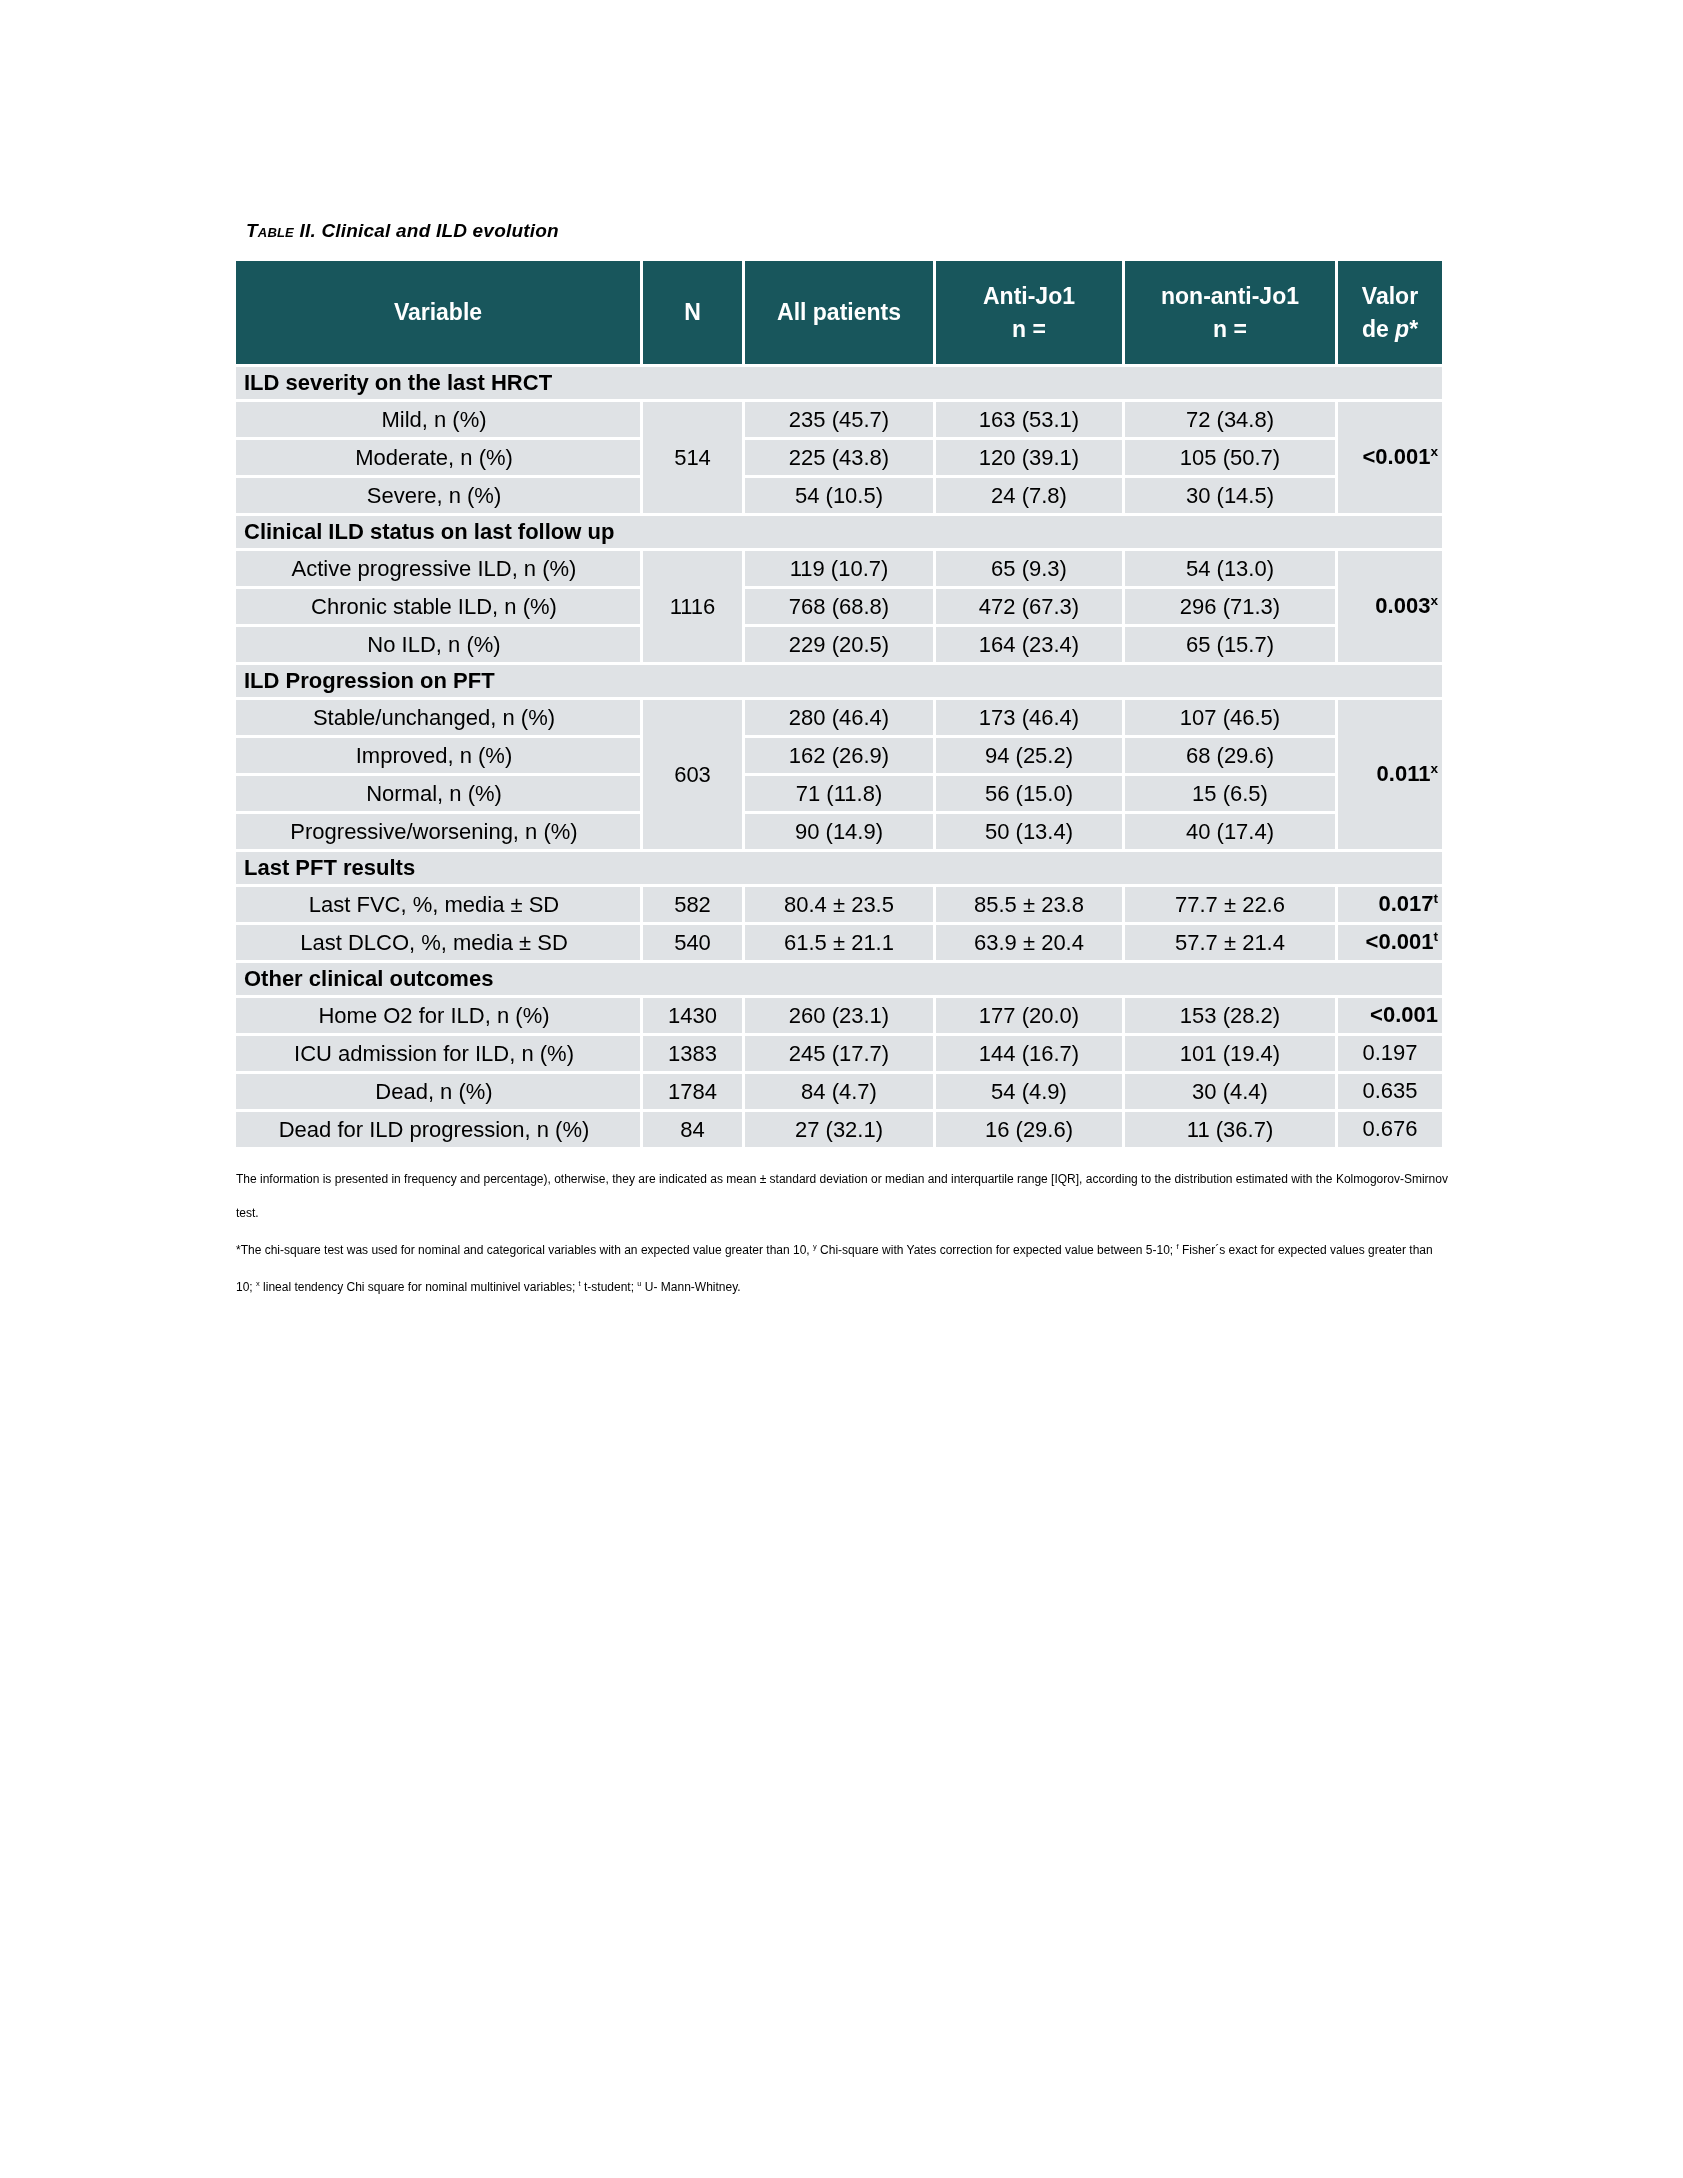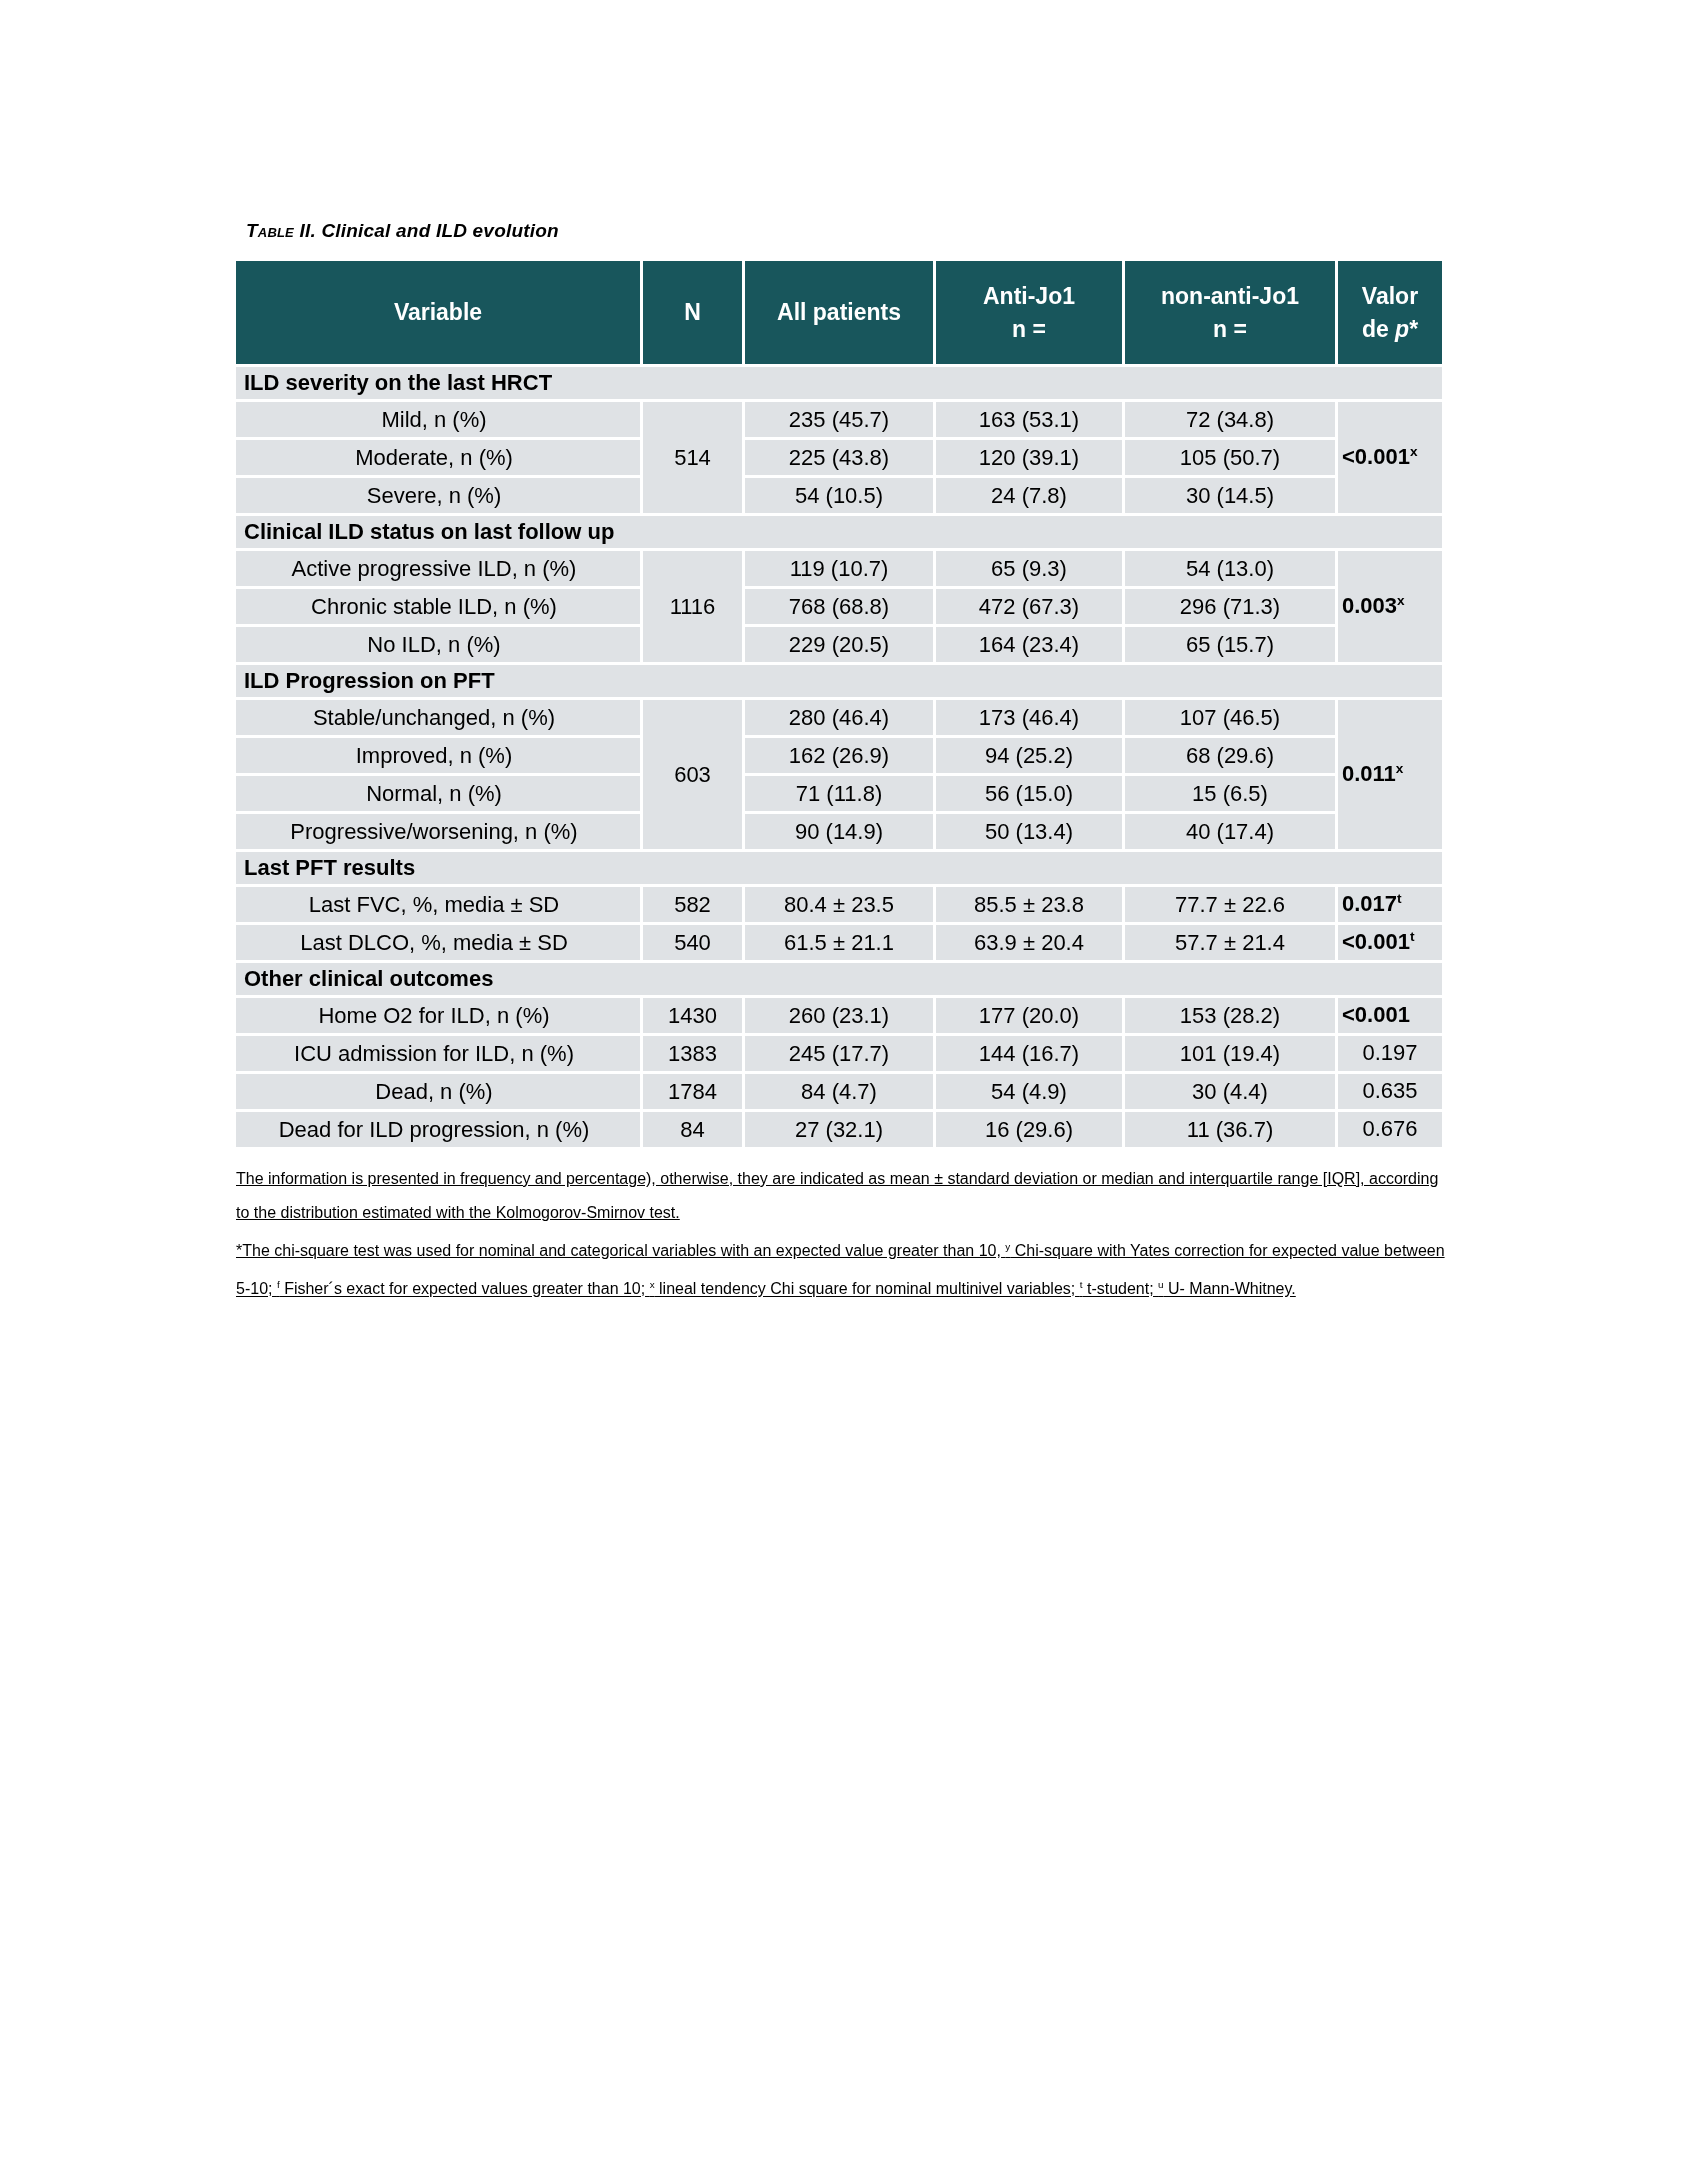--- a/index.html
+++ b/index.html
@@ -55,30 +55,29 @@
     text-align: left;
     padding: 3px 8px;
     height: 26px;
   }
   td.lbl {
     text-align: center;
     padding-right: 12px;
     height: 31px;
   }
   td.num { text-align: center; height: 31px; }
-  td.pv  { text-align: left; font-weight: bold; }
+  td.pv  { text-align: right; font-weight: bold; }
   td.pn  { text-align: center; }
   sup { font-size: 62%; }
 
   .footnotes {
     margin-top: 12px;
     width: 1214px;
-    font-size: 16px;
+    font-size: 12px;
     line-height: 34px;
-    text-decoration: underline;
   }
   .footnotes p { margin: 0; }
 </style>
 </head>
 <body>
 
 <div class="page">
 
   <h1 class="title"><span class="sc">Table II.</span><span> Clinical and ILD evolution</span></h1>
 

